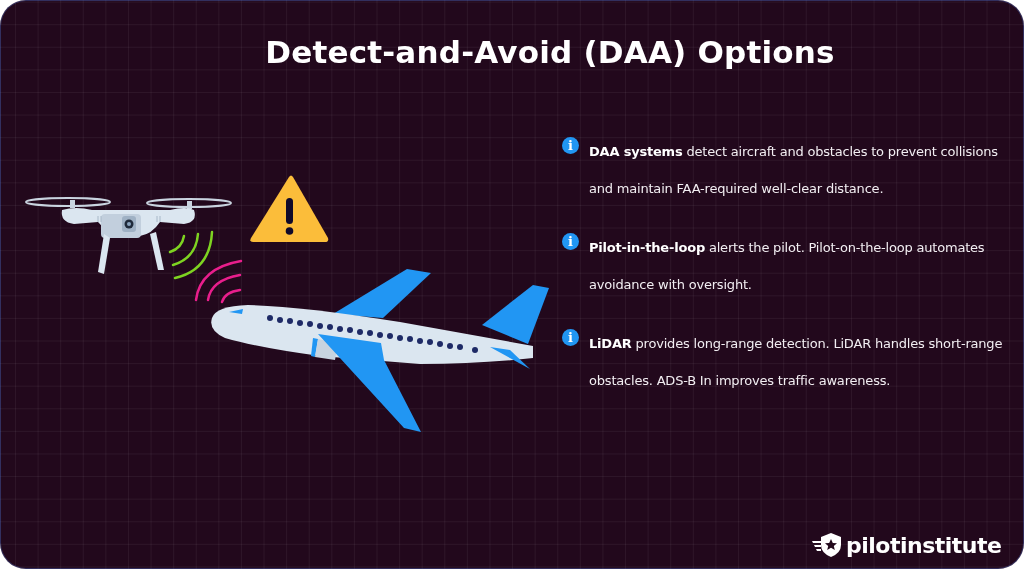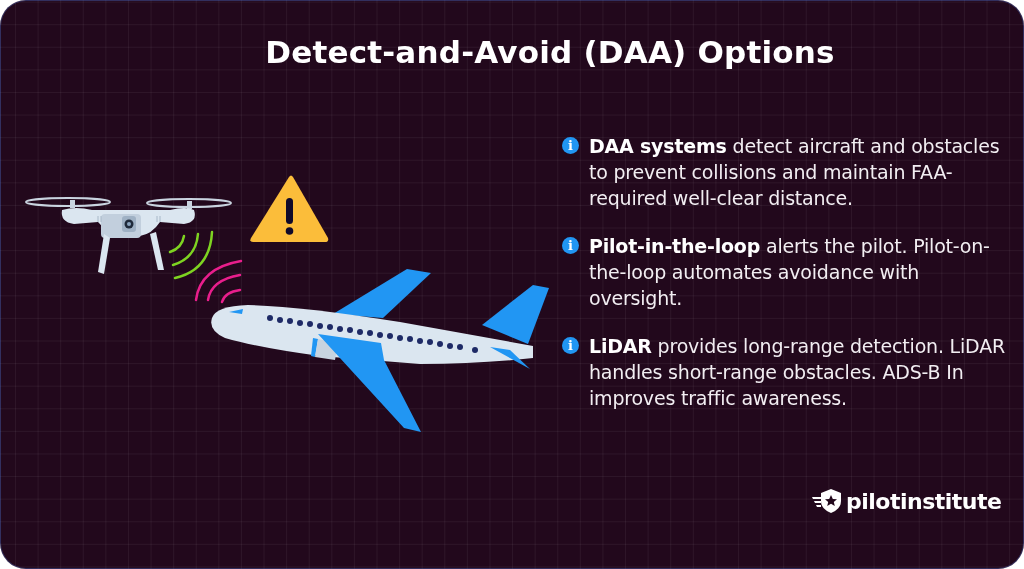--- a/index.html
+++ b/index.html
@@ -17,30 +17,30 @@
     }
     .title {
       position: absolute; left: 0; top: 34px; width: 1024px; text-align: center;
       color: #ffffff; font-family: "DejaVu Sans", sans-serif; font-weight: bold;
       font-size: 31px; letter-spacing: 0.2px; padding-left: 38px;
     }
     .info-list { position: absolute; left: 562px; top: 133px; width: 445px; }
     .info-item { position: relative; padding-left: 27px; margin-bottom: 22px; }
     .info-item p {
       margin: 0; color: #f2eef2; font-family: "DejaVu Sans", sans-serif;
-      font-size: 19px; line-height: 26px; letter-spacing: -0.2px;
+      font-size: 13px; line-height: 37px; letter-spacing: -0.2px;
     }
     .info-item p b { font-weight: bold; color: #ffffff; }
     .info-icon {
       position: absolute; left: 0; top: 4px; width: 17px; height: 17px;
       border-radius: 50%; background: #2196f3;
       display: flex; align-items: center; justify-content: center;
       color: #ffffff; font-family: "DejaVu Serif", serif; font-weight: bold; font-size: 13px;
     }
-    .logo { position: absolute; left: 812px; top: 488px; display: flex; align-items: center; }
+    .logo { position: absolute; left: 812px; top: 532px; display: flex; align-items: center; }
     .logo-text {
       color: #ffffff; font-family: "DejaVu Sans", sans-serif; font-weight: bold;
       font-size: 22px; letter-spacing: -0.5px; margin-left: 4px;
     }
     .illus { position: absolute; left: 0; top: 0; }
   </style>
 </head>
 <body>
 
 <div class="card">

